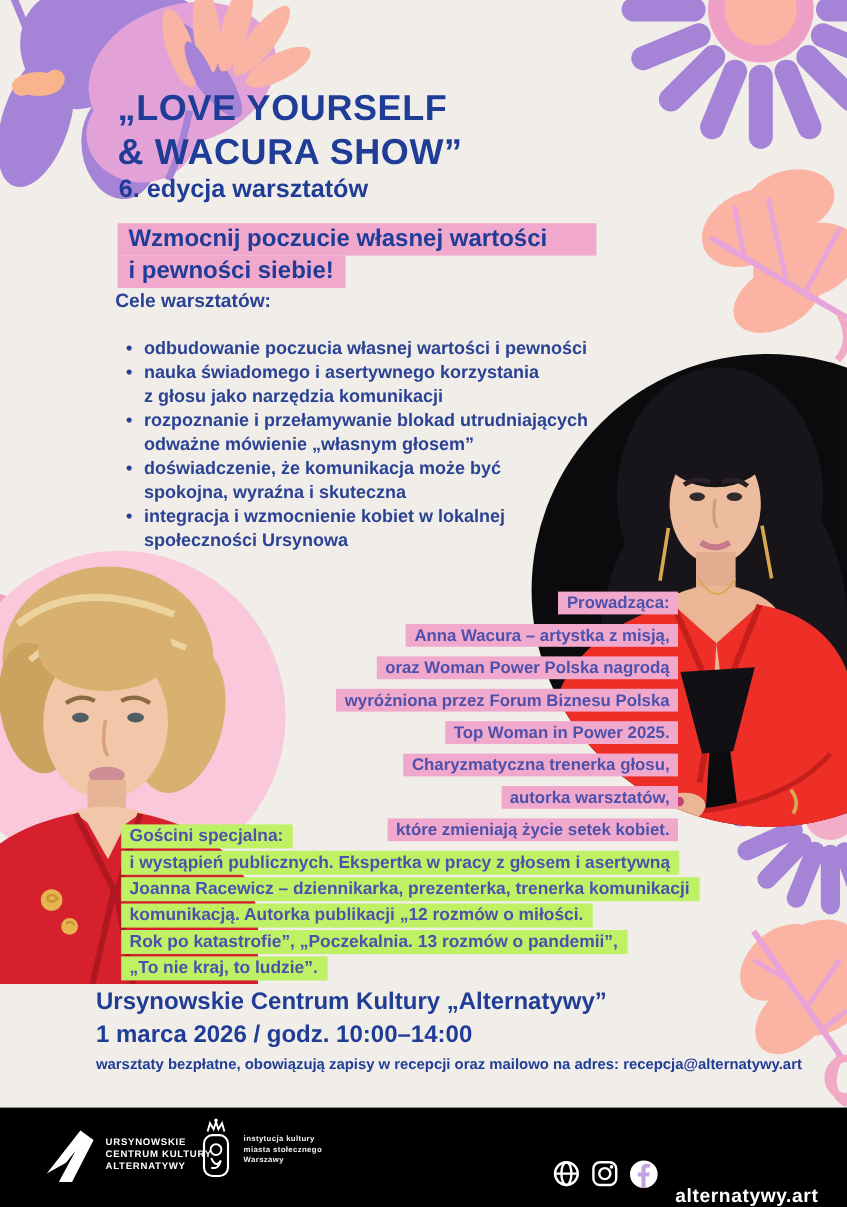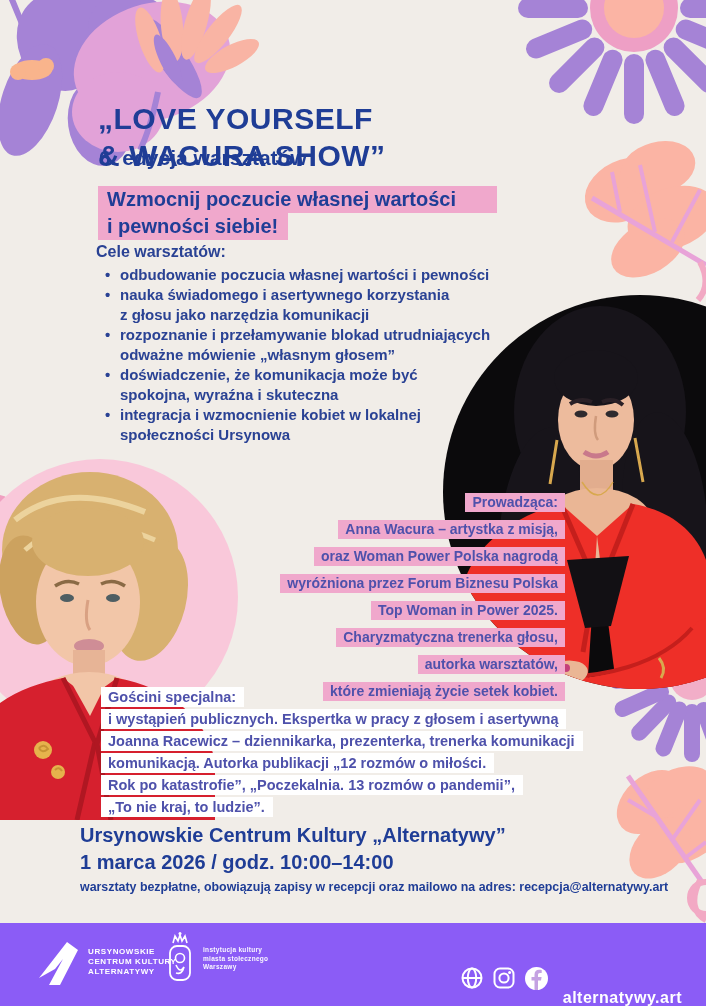--- a/index.html
+++ b/index.html
@@ -6,53 +6,53 @@
   .poster{
     position:relative;width:706px;height:1006px;margin:0 auto;
     background:#F1EDE8;overflow:hidden;
     font-family:"Liberation Sans","DejaVu Sans",sans-serif;
   }
   .abs{position:absolute;}
   svg{display:block;}
 
   
   .title{left:98px;top:72px;width:480px;color:#1F3D96;font-weight:800;
-         font-size:30px;line-height:37px;letter-spacing:.5px;margin-top:28px;}
+         font-size:30px;line-height:37px;letter-spacing:.5px;}
   .subtitle{left:99px;top:146px;color:#1F3D96;font-weight:700;font-size:21px;}
   .tagline{left:98px;top:186px;}
   .tagline .hl{display:block;}
   .hl span{display:inline-block;background:#F0A8CC;color:#1F3D96;
            font-weight:800;font-size:20px;line-height:22px;padding:2px 10px 3px 9px;}
   .tagline .l1 span{padding-right:41px;}
 
   .goals{left:96px;top:243px;width:420px;color:#2A4294;}
-  .goals h3{margin:0 0 4px 0;font-size:16px;font-weight:800;}
+  .goals h3{margin:0 0 20px 0;font-size:16px;font-weight:800;}
   .goals ul{margin:0;padding:0;list-style:none;}
   .goals li{position:relative;padding-left:24px;font-size:15px;font-weight:700;
             line-height:20px;white-space:pre-line;}
   .goals li::before{content:"•";position:absolute;left:9px;top:0;}
 
   .host{right:141px;top:485px;text-align:right;z-index:5;}
   .host div{margin:8px 0 1px 0;}
   .host span{display:inline-block;background:#F0A8CC;color:#4E51AB;
              font-weight:800;font-size:14px;line-height:15px;padding:2px 7px;}
 
   .guest{left:101px;top:687px;z-index:6;}
   .guest div{margin:0 0 2px 0;}
-  .guest span{display:inline-block;background:#ffffff;color:#4E51AB;
+  .guest span{display:inline-block;background:#bef264;color:#4E51AB;
               font-weight:800;font-size:14.5px;line-height:16px;padding:2px 8px 2px 7px;}
 
   .event{left:80px;top:822px;color:#1F3D96;z-index:6;}
   .event .venue{font-size:20px;font-weight:800;line-height:26px;}
   .event .date{font-size:20px;font-weight:800;line-height:26px;margin-top:1px;}
   .event .note{font-size:12.4px;font-weight:700;line-height:15.5px;margin-top:5px;}
   .event .note div{margin:0;}
 
   
-  .footer{left:0;top:923px;width:706px;height:83px;background:#8b5cf6;z-index:8;}
+  .footer{left:0;top:923px;width:706px;height:83px;background:#000000;z-index:8;}
   .footer .org{position:absolute;left:37px;top:16px;display:flex;align-items:center;gap:9px;}
   .org-text{color:#fff;font-weight:800;font-size:8px;line-height:10px;letter-spacing:.6px;}
   .footer .city{position:absolute;left:165px;top:8px;display:flex;align-items:center;gap:8px;}
   .city-text{color:#fff;font-weight:700;font-size:6.5px;line-height:8.5px;letter-spacing:.3px;opacity:.95;}
   .footer .social{position:absolute;right:24px;top:26px;display:flex;align-items:center;gap:8px;}
   .site{color:#fff;font-weight:800;font-size:16px;letter-spacing:.5px;margin-left:6px;margin-top:40px;}
 </style>
 </head>
 <body>
 

